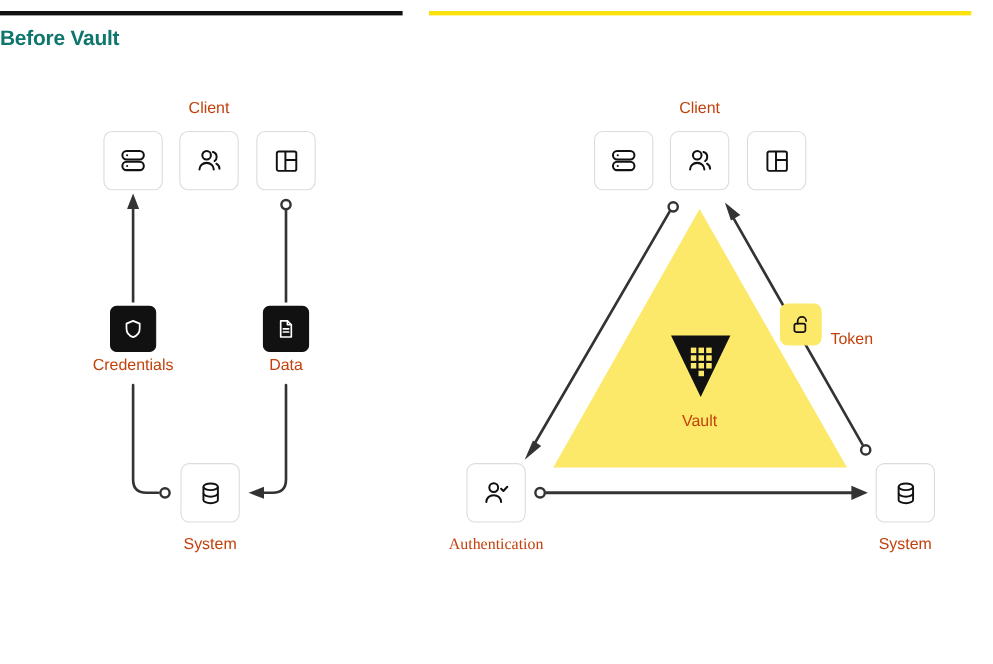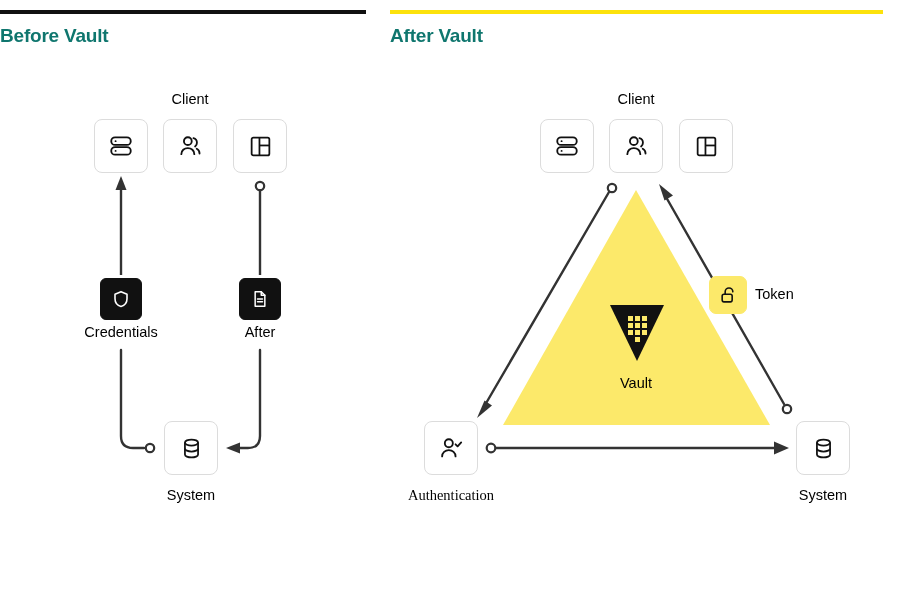--- a/index.html
+++ b/index.html
@@ -42,24 +42,24 @@
   }
   .nodebox.accent {
     background: #FCE96A; border-color: #FCE96A;
     width: 38px; height: 38px; border-radius: 7px;
   }
   .nodebox svg { display: block; }
 
   
   .lbl {
     position: absolute; font-size: 14.5px; font-weight: 500;
-    color: #000000; white-space: nowrap; text-align: center;
+    color: #c2410c; white-space: nowrap; text-align: center;
   }
   .lbl.center { transform: translateX(-50%); }
-  .lbl.left   { transform: none; }
+  .lbl.left   { transform: none; margin-top: 15px; }
 
   
   .wires { position: absolute; left: 0; top: 0; width: 903px; height: 604px; pointer-events: none; }
 
   
   .tri { position: absolute; }
 
   
   .vaultmark { position: absolute; }
 </style>
@@ -135,37 +135,36 @@
     <div class="nodebox filled" style="left:239px; top:278px;">
       <span>
         <svg width="20" height="20" viewBox="0 0 24 24" fill="none" stroke="#ffffff" stroke-width="1.8" stroke-linejoin="round" stroke-linecap="round">
           <path d="M6.2 3.2h7.3l4.3 4.3v13.3H6.2z"></path>
           <path d="M13.5 3.2v4.3h4.3"></path>
           <line x1="9" y1="12" x2="15" y2="12"></line>
           <line x1="9" y1="15.4" x2="15" y2="15.4"></line>
         </svg>
       </span>
     </div>
-    <div class="lbl center" style="left:260px; top:324px;">After</div>
+    <div class="lbl center" style="left:260px; top:324px;">Data</div>
 
     <div class="nodebox" style="left:164px; top:421px;">
       <span>
         <svg width="25" height="25" viewBox="0 0 24 24" fill="none" stroke="#111111" stroke-width="1.7">
           <ellipse cx="12" cy="6.3" rx="6.3" ry="2.9"></ellipse>
           <path d="M5.7 6.3v11.4c0 1.6 2.8 2.9 6.3 2.9s6.3-1.3 6.3-2.9V6.3"></path>
           <path d="M5.7 12c0 1.6 2.8 2.9 6.3 2.9s6.3-1.3 6.3-2.9"></path>
         </svg>
       </span>
     </div>
     <div class="lbl center" style="left:191px; top:487px;">System</div>
   </div>
 
   <div class="panel panel-right">
     <div class="rule rule-accent"></div>
-    <div class="panel-title">After Vault</div>
   </div>
 
   <svg class="tri" style="left:495px; top:182px;" width="290" height="250" viewBox="0 0 290 250">
     <polygon points="141,8 275,243 8,243" fill="#FCE96A"></polygon>
   </svg>
 
   <svg class="wires" viewBox="0 0 903 604">
 
     <circle cx="612" cy="188" r="4.2" fill="#ffffff" stroke="#333333" stroke-width="2.2"></circle>
     <line x1="609" y1="192" x2="485" y2="405" stroke="#333333" stroke-width="2.4" stroke-linecap="round"></line>

